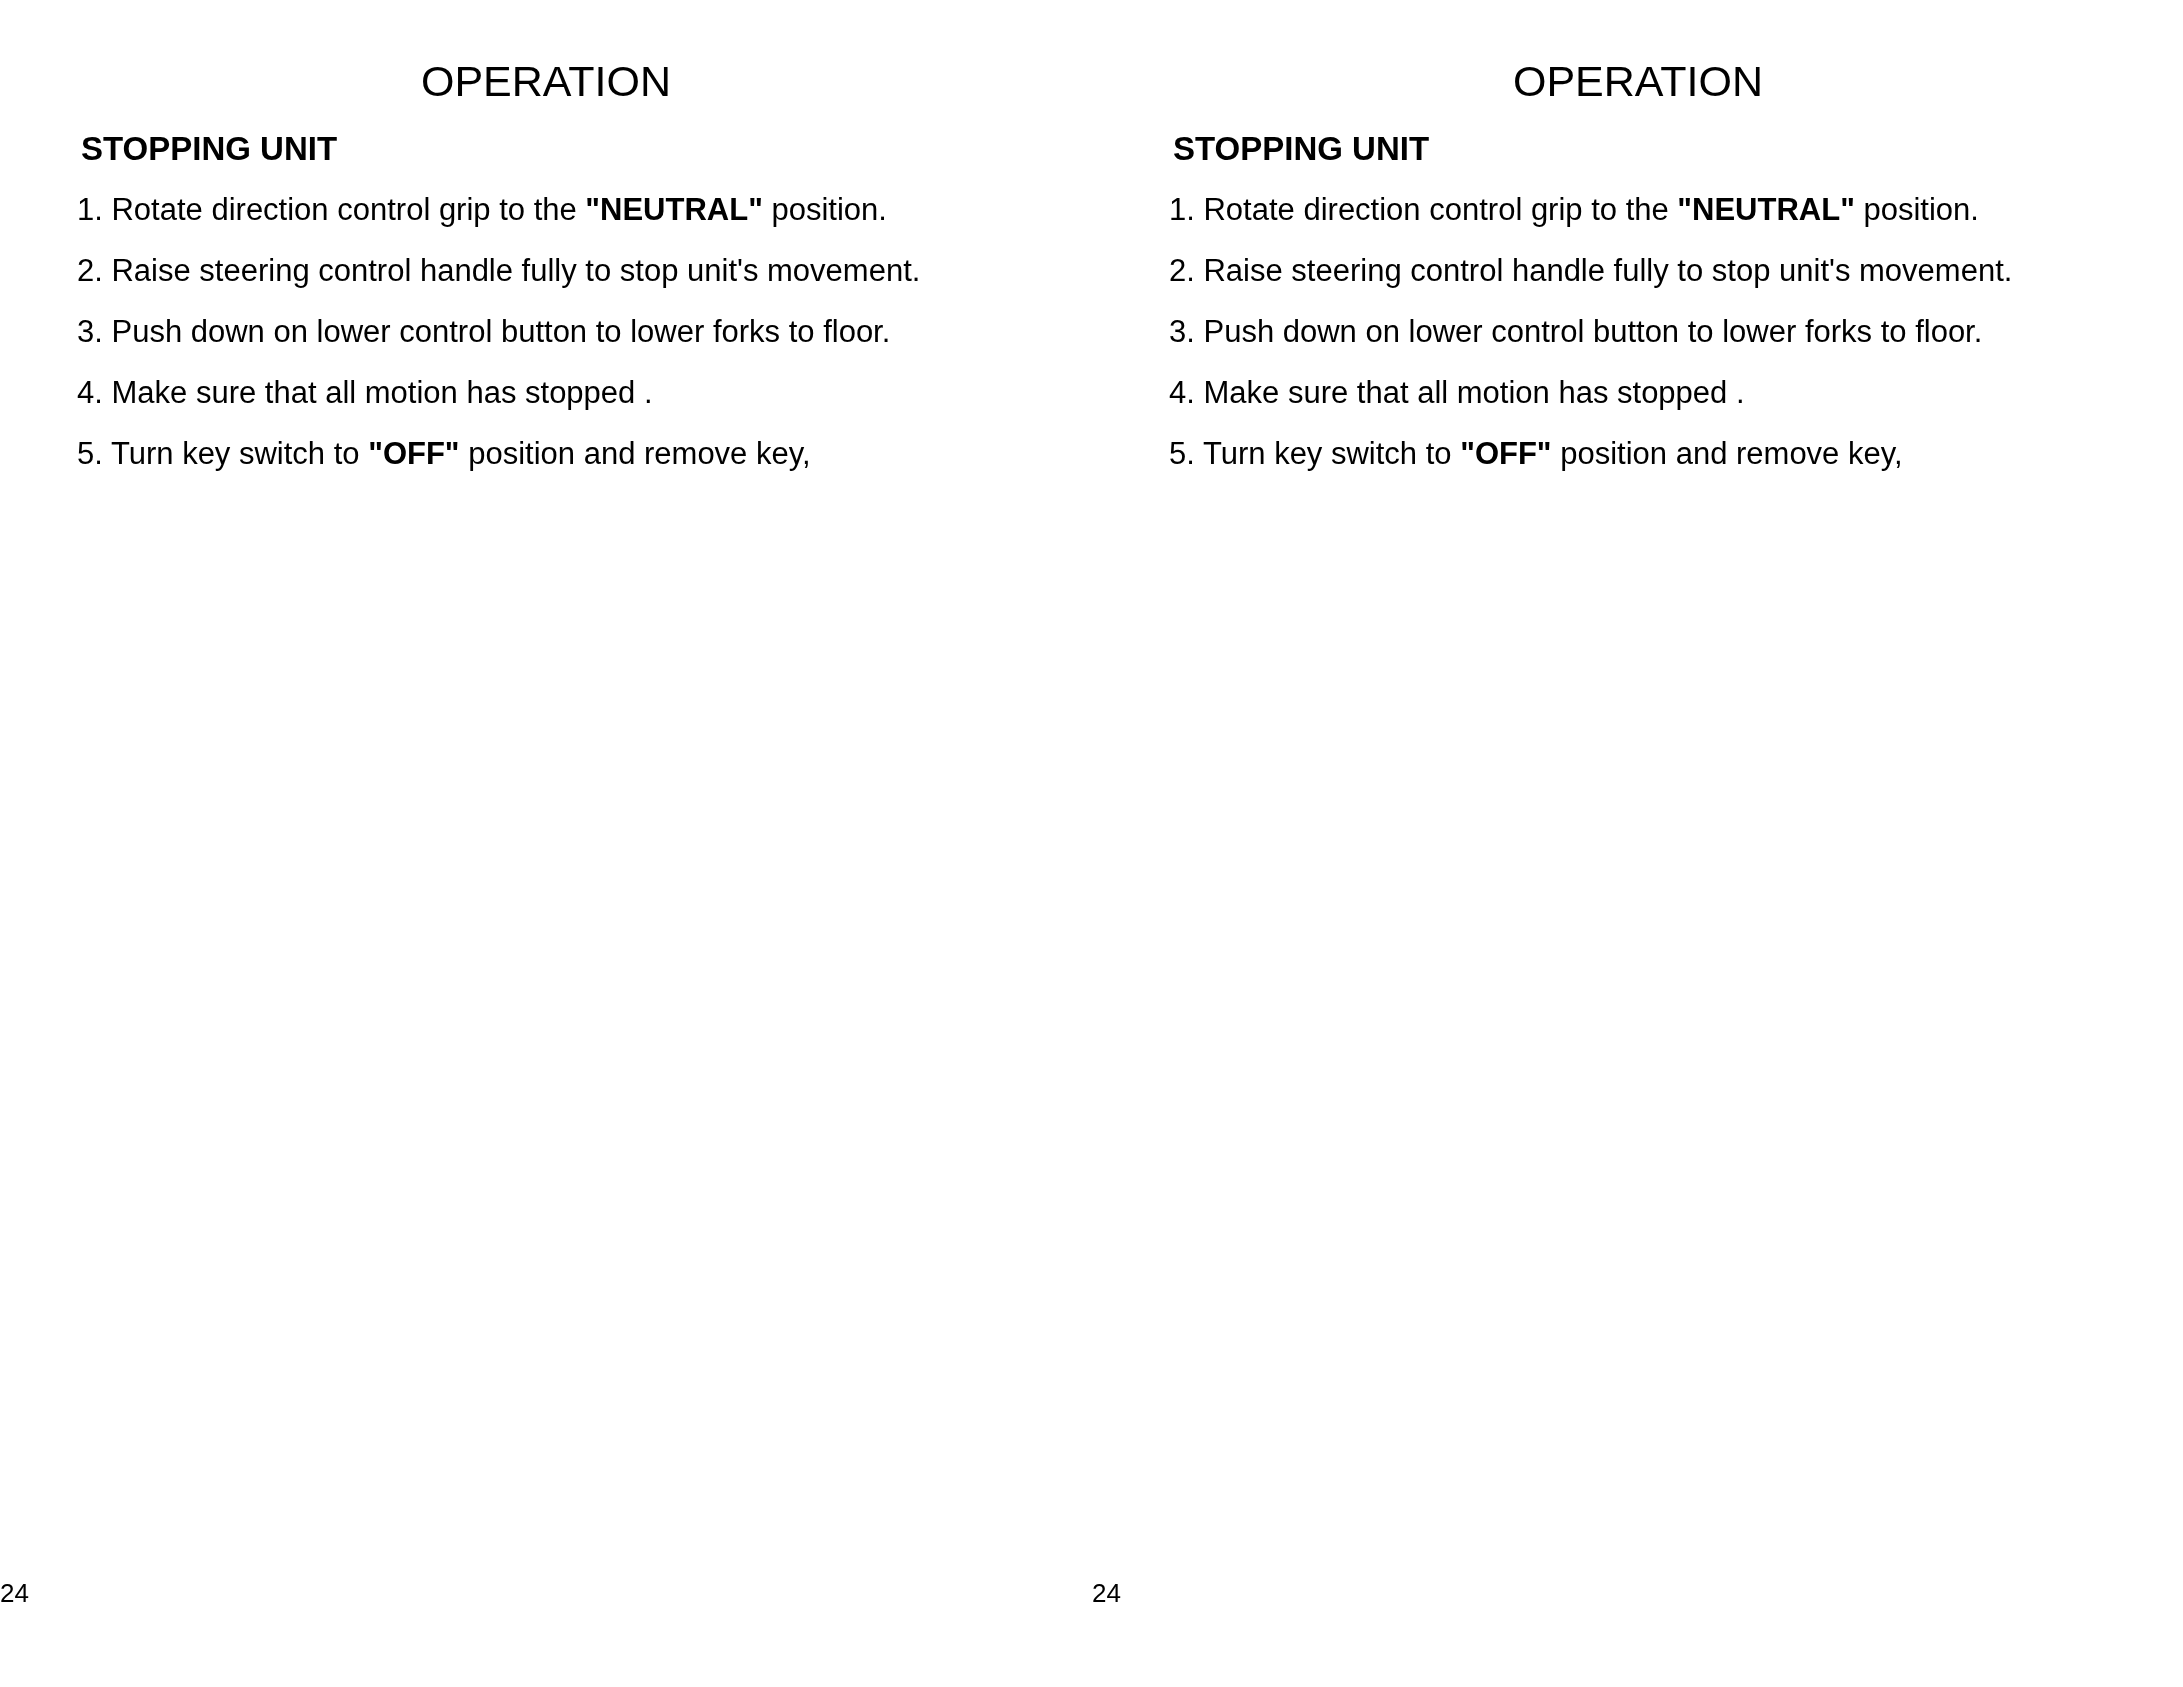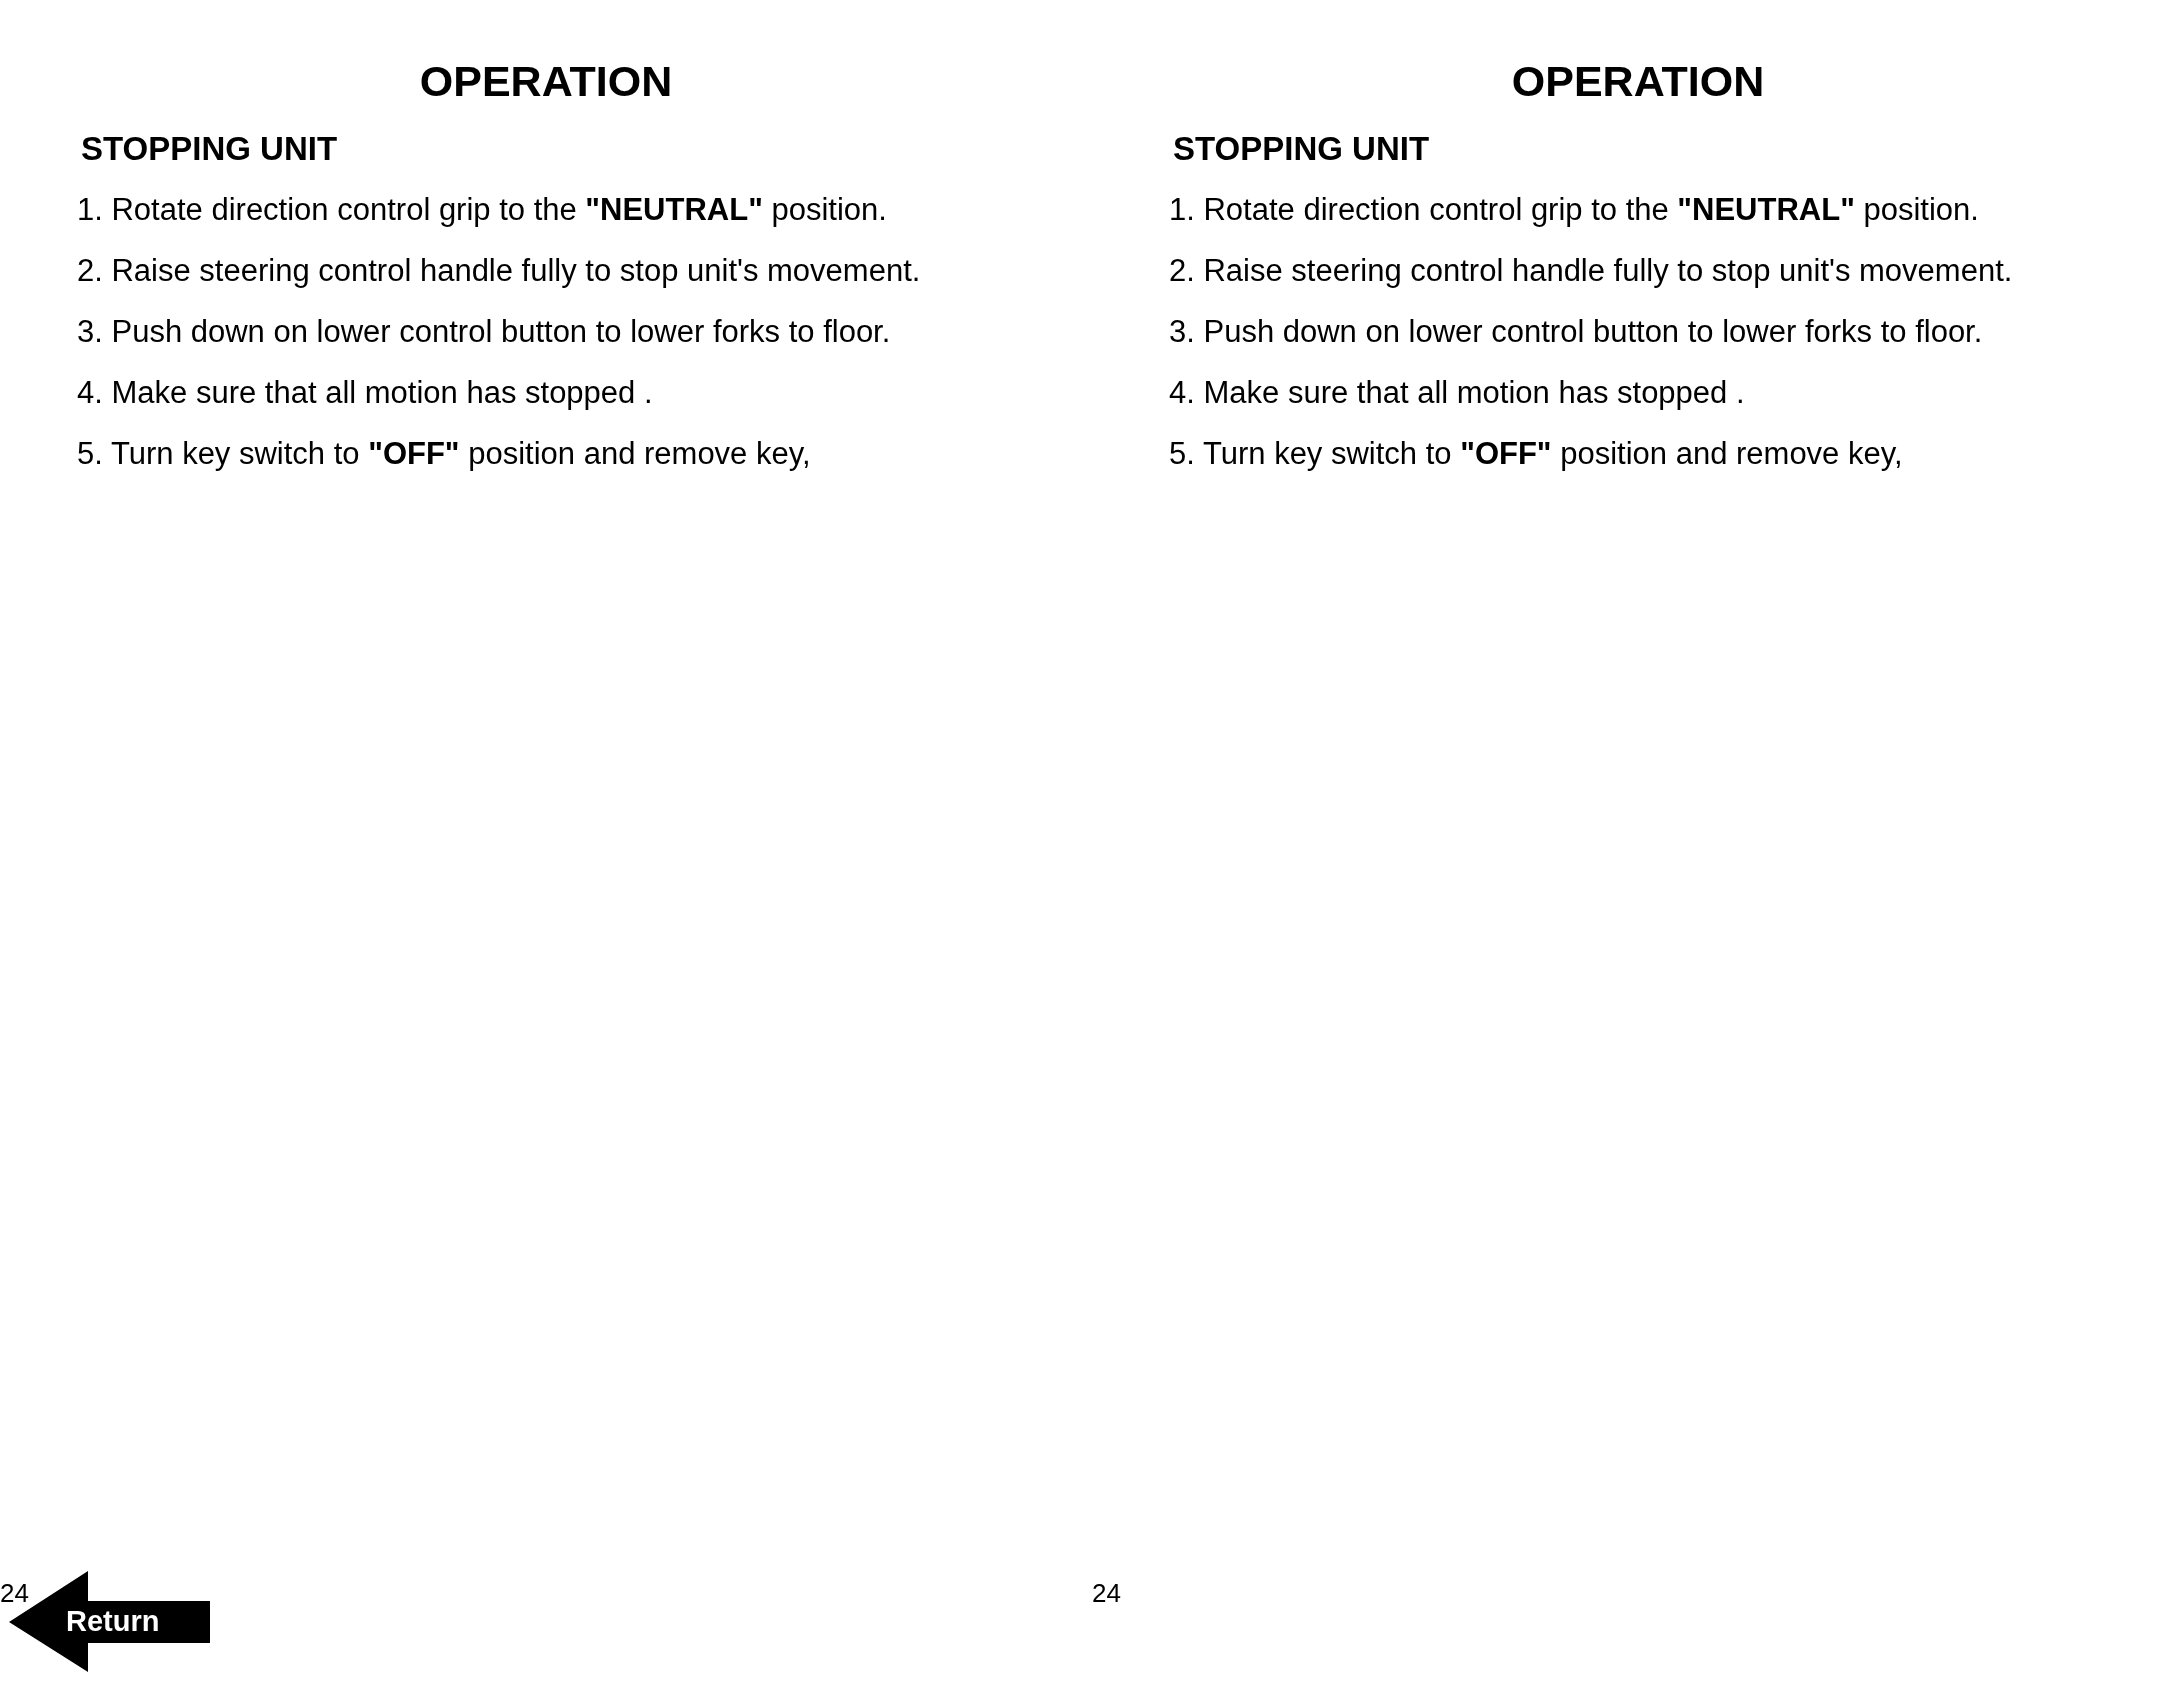--- a/index.html
+++ b/index.html
@@ -21,21 +21,21 @@
   .col-left  { left: 0; }
   .col-right { left: 1092px; }
   .title {
     position: absolute;
     top: 60px;
     left: 0;
     width: 100%;
     margin: 0;
     text-align: center;
     font-size: 43px;
-    font-weight: bold;
+    font-weight: normal;
     line-height: 43px;
     letter-spacing: 0;
   }
   .heading {
     position: absolute;
     top: 132px;
     left: 81px;
     margin: 0;
     font-size: 33px;
     font-weight: bold;
@@ -108,18 +108,15 @@
     <div class="list">
       <div class="item"><span>1.</span> <span>Rotate direction control grip to the </span><b>"NEUTRAL"</b><span> position.</span></div>
       <div class="item"><span>2.</span> <span>Raise steering control handle fully to stop unit's movement.</span><b></b><span></span></div>
       <div class="item"><span>3.</span> <span>Push down on lower control button to lower forks to floor.</span><b></b><span></span></div>
       <div class="item"><span>4.</span> <span>Make sure that all motion has stopped .</span><b></b><span></span></div>
       <div class="item"><span>5.</span> <span>Turn key switch to </span><b>"OFF"</b><span> position and remove key,</span></div>
     </div>
     <div class="pagenum">24</div>
   </section>
 
-  <div class="return-btn">
-    <span class="return-label">Return</span>
-  </div>
 
 </div>
 
 
 </body></html>

